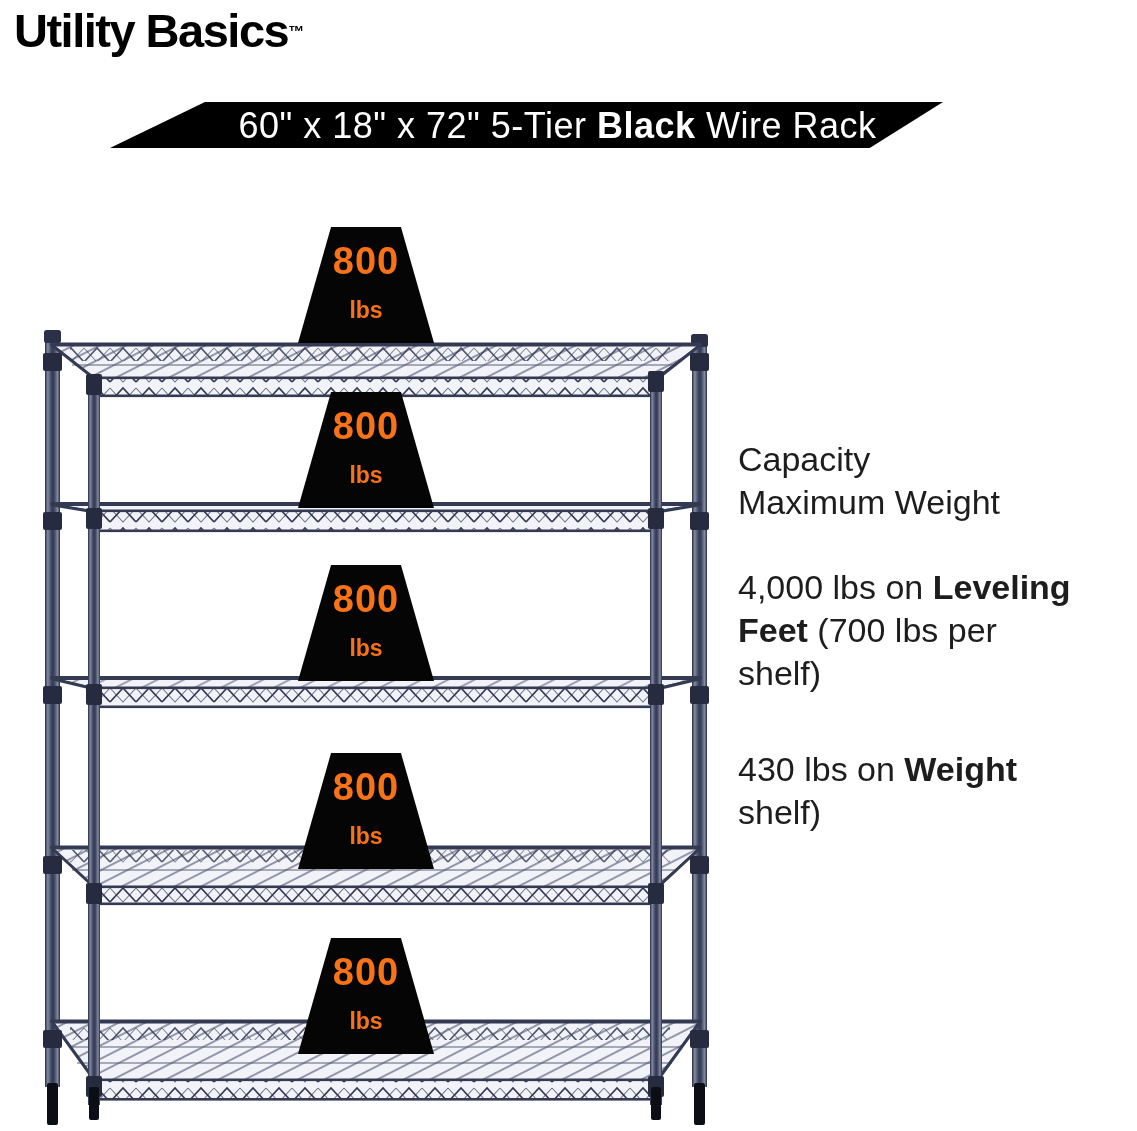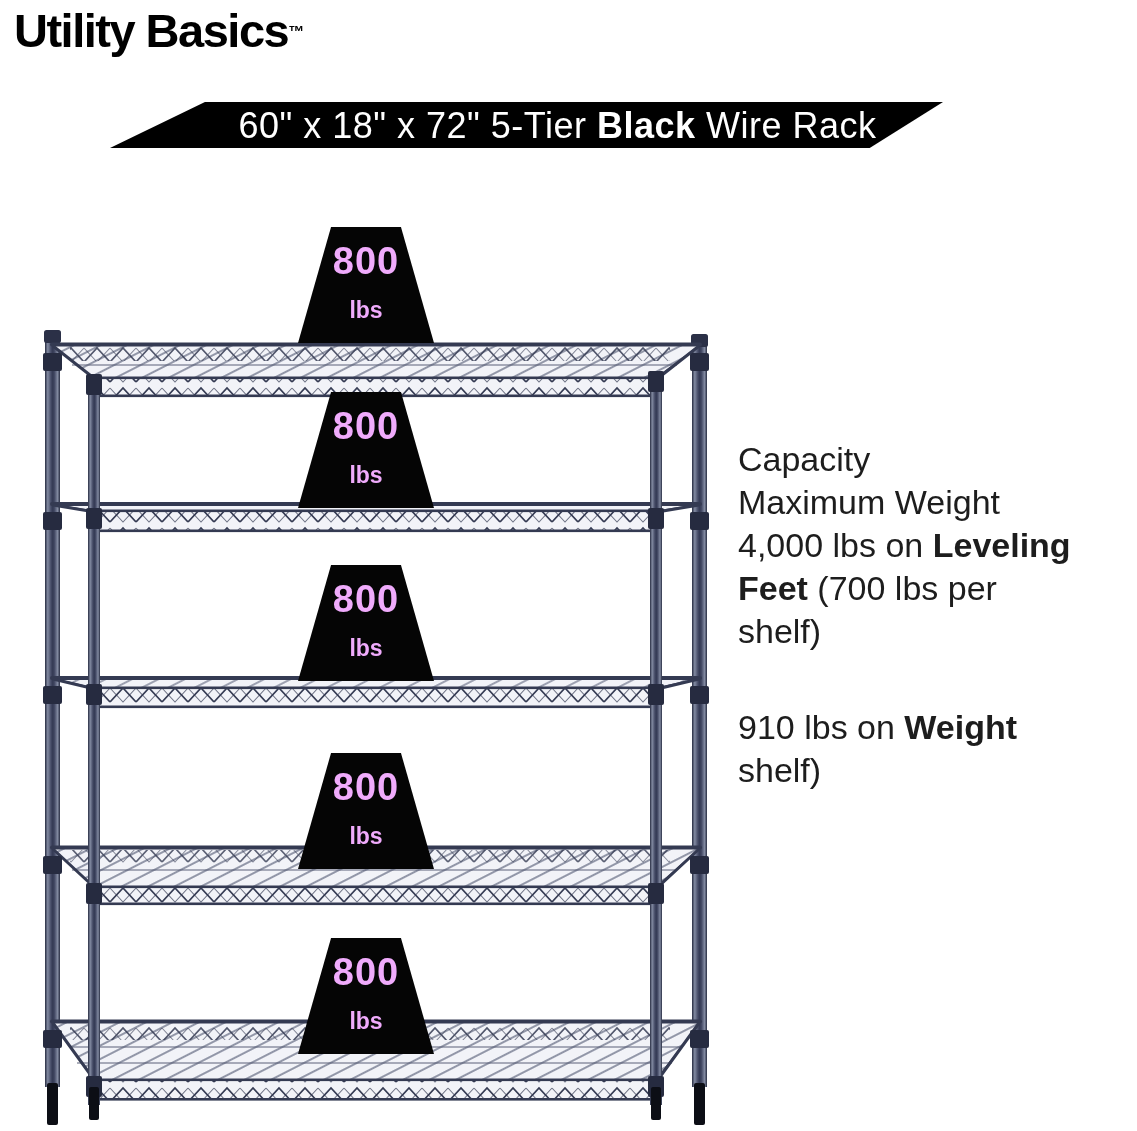--- a/index.html
+++ b/index.html
@@ -21,35 +21,35 @@
     clip-path:polygon(11.4% 0, 100% 0, 91.2% 100%, 0 100%);
     font-size:36px;line-height:47px;text-align:center;white-space:nowrap;
     padding-left:62px;box-sizing:border-box;letter-spacing:0.5px;
   }
   .banner .bold{font-weight:700;}
   
   .rack{position:absolute;left:32px;top:325px;width:680px;height:806px;}
   .rack svg{display:block;}
   
   .badge{
-    position:absolute;left:298px;width:136px;height:116px;background:#050505;color:#f0abfc;
+    position:absolute;left:298px;width:136px;height:116px;background:#050505;color:#f97316;
     clip-path:polygon(24.3% 0, 75.7% 0, 100% 100%, 0 100%);
     text-align:center;padding-top:14px;box-sizing:border-box;z-index:5;
   }
   .badge-value{font-size:38px;line-height:40px;font-weight:800;letter-spacing:1px;}
   .badge-unit{font-size:23px;line-height:34px;margin-top:12px;font-weight:700;}
   .badge.b1{top:227px}.badge.b2{top:392px}.badge.b3{top:565px}.badge.b4{top:753px}.badge.b5{top:938px}
   
   .info{
     position:absolute;left:738px;top:438px;width:398px;
     font-size:34px;line-height:43px;color:#1d1d1d;
   }
   .info .line{white-space:nowrap;}
   .info .b{font-weight:700;}
-  .para1{}
+  .para1{margin-top:42px;}
   .para2{margin-top:53px;}
 </style>
 </head>
 <body>
 
 <div class="page">
 
   <h1 class="logo"><span>Utility Basics</span><sup>™</sup></h1>
 
   <div class="banner"><span>60" x 18" x 72" 5-Tier </span><span class="bold">Black</span><span> Wire Rack</span></div>
@@ -205,18 +205,18 @@
     <div>
       <div class="line">Capacity</div>
       <div class="line">Maximum Weight</div>
     </div>
     <div class="para1">
       <div class="line"><span>4,000 lbs on </span><span class="b">Leveling</span></div>
       <div class="line"><span class="b">Feet</span><span> (700 lbs per</span></div>
       <div class="line"><span>shelf)</span></div>
     </div>
     <div class="para2">
-      <div class="line"><span>910 lbs on </span><span class="b">Weight</span></div>
+      <div class="line"><span>430 lbs on </span><span class="b">Weight</span></div>
       <div class="line"><span>shelf)</span></div>
     </div>
   </aside>
 
 </div>
 
 </body></html>

